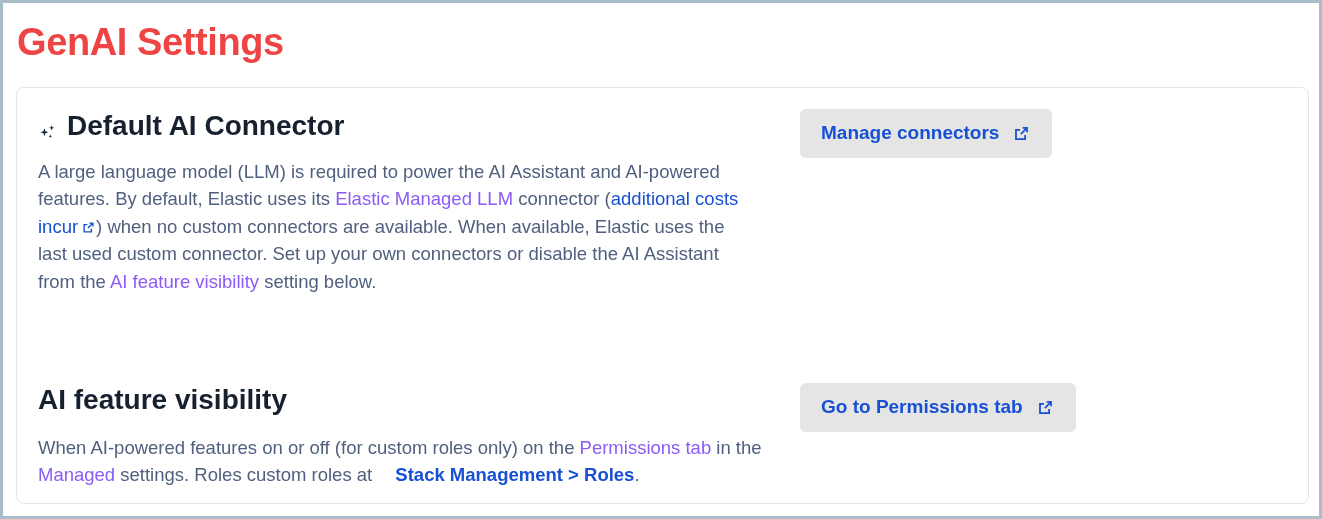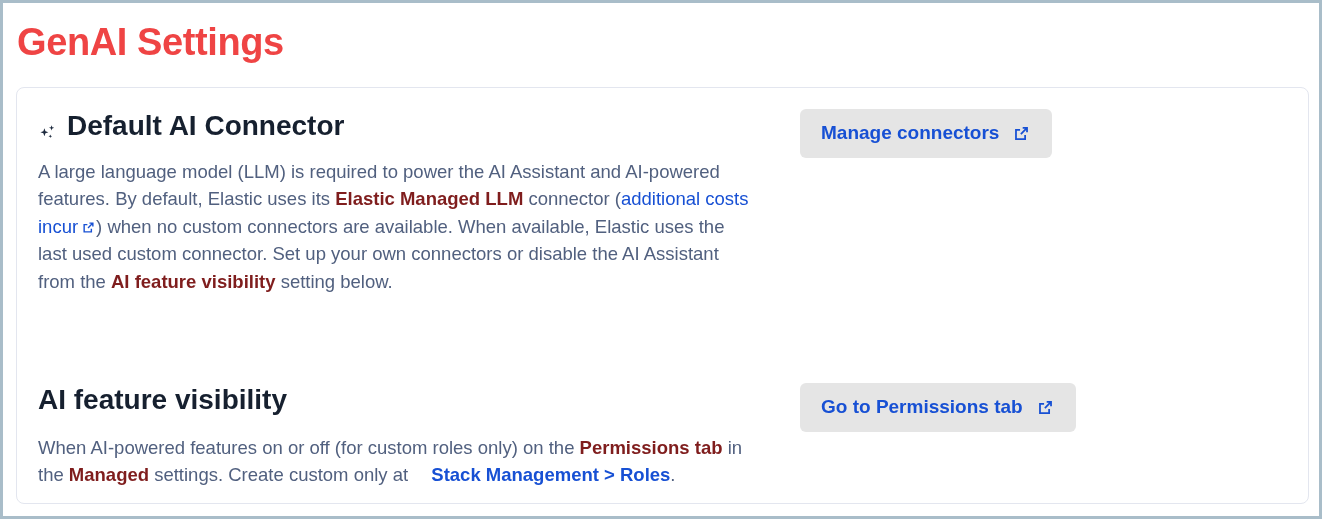--- a/index.html
+++ b/index.html
@@ -99,22 +99,22 @@
   .body-text {
     font-size: 18.5px;
     line-height: 27.5px;
     color: #51607f;
     margin: 0;
     max-width: 712px;
   }
   .body-text.narrow { max-width: 726px; }
 
   .body-text b {
-    font-weight: bold;
-    color: #7f1d1d;
+    font-weight: normal;
+    color: #8b5cf6;
   }
 
   a.inline-link {
     color: #1750d4;
     text-decoration: none;
     font-weight: normal;
   }
   a.inline-link.bold { font-weight: bold; margin-left: 18px; }
 
   .ext-icon {
@@ -191,21 +191,21 @@
       </div>
     </div>
 
     <div class="section section-visibility">
 
       <div class="section-left">
         <div class="section-heading plain">
           <span>AI feature visibility</span>
         </div>
 
-        <p class="body-text narrow"><span>When AI-powered features on or off (for custom roles only) on the </span><b>Permissions tab</b><span> in the </span><b>Managed</b><span> settings. Create custom only at </span><a href="#" class="inline-link bold"><span>Stack Management &gt; Roles</span></a><span>.</span></p>
+        <p class="body-text narrow"><span>When AI-powered features on or off (for custom roles only) on the </span><b>Permissions tab</b><span> in the </span><b>Managed</b><span> settings. Roles custom roles at </span><a href="#" class="inline-link bold"><span>Stack Management &gt; Roles</span></a><span>.</span></p>
       </div>
 
       <div class="section-right">
         <button class="action-btn">
           <span>Go to Permissions tab</span>
           <span class="ext-icon">
             <svg viewBox="0 0 16 16" width="19" height="19" aria-hidden="true">
               <path d="M2.6 4.2 h4.2 v1.5 H4.1 v6.2 h6.2 V9.2 h1.5 v4.2 H2.6 Z" fill="#1750d4"></path>
               <path d="M9.0 2.6 h4.4 v4.4 h-1.5 V5.15 L8.0 9.05 L6.95 8.0 L10.85 4.1 H9.0 Z" fill="#1750d4"></path>
             </svg>

